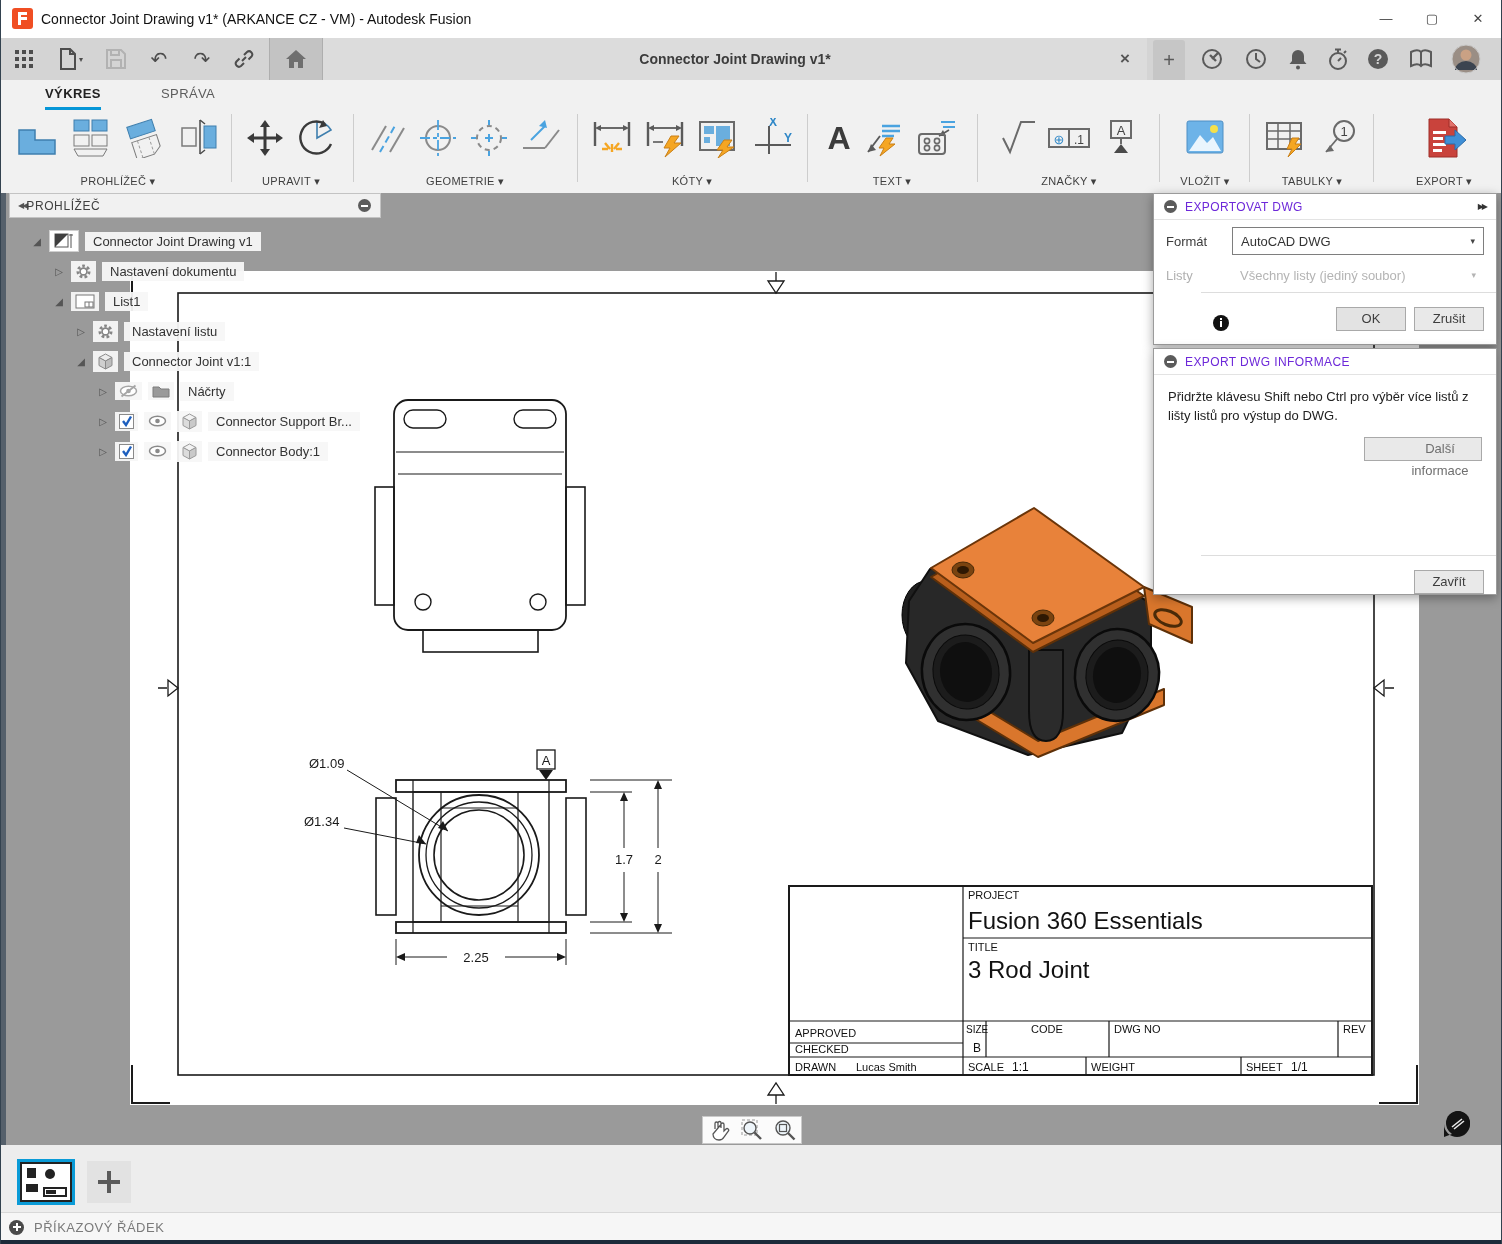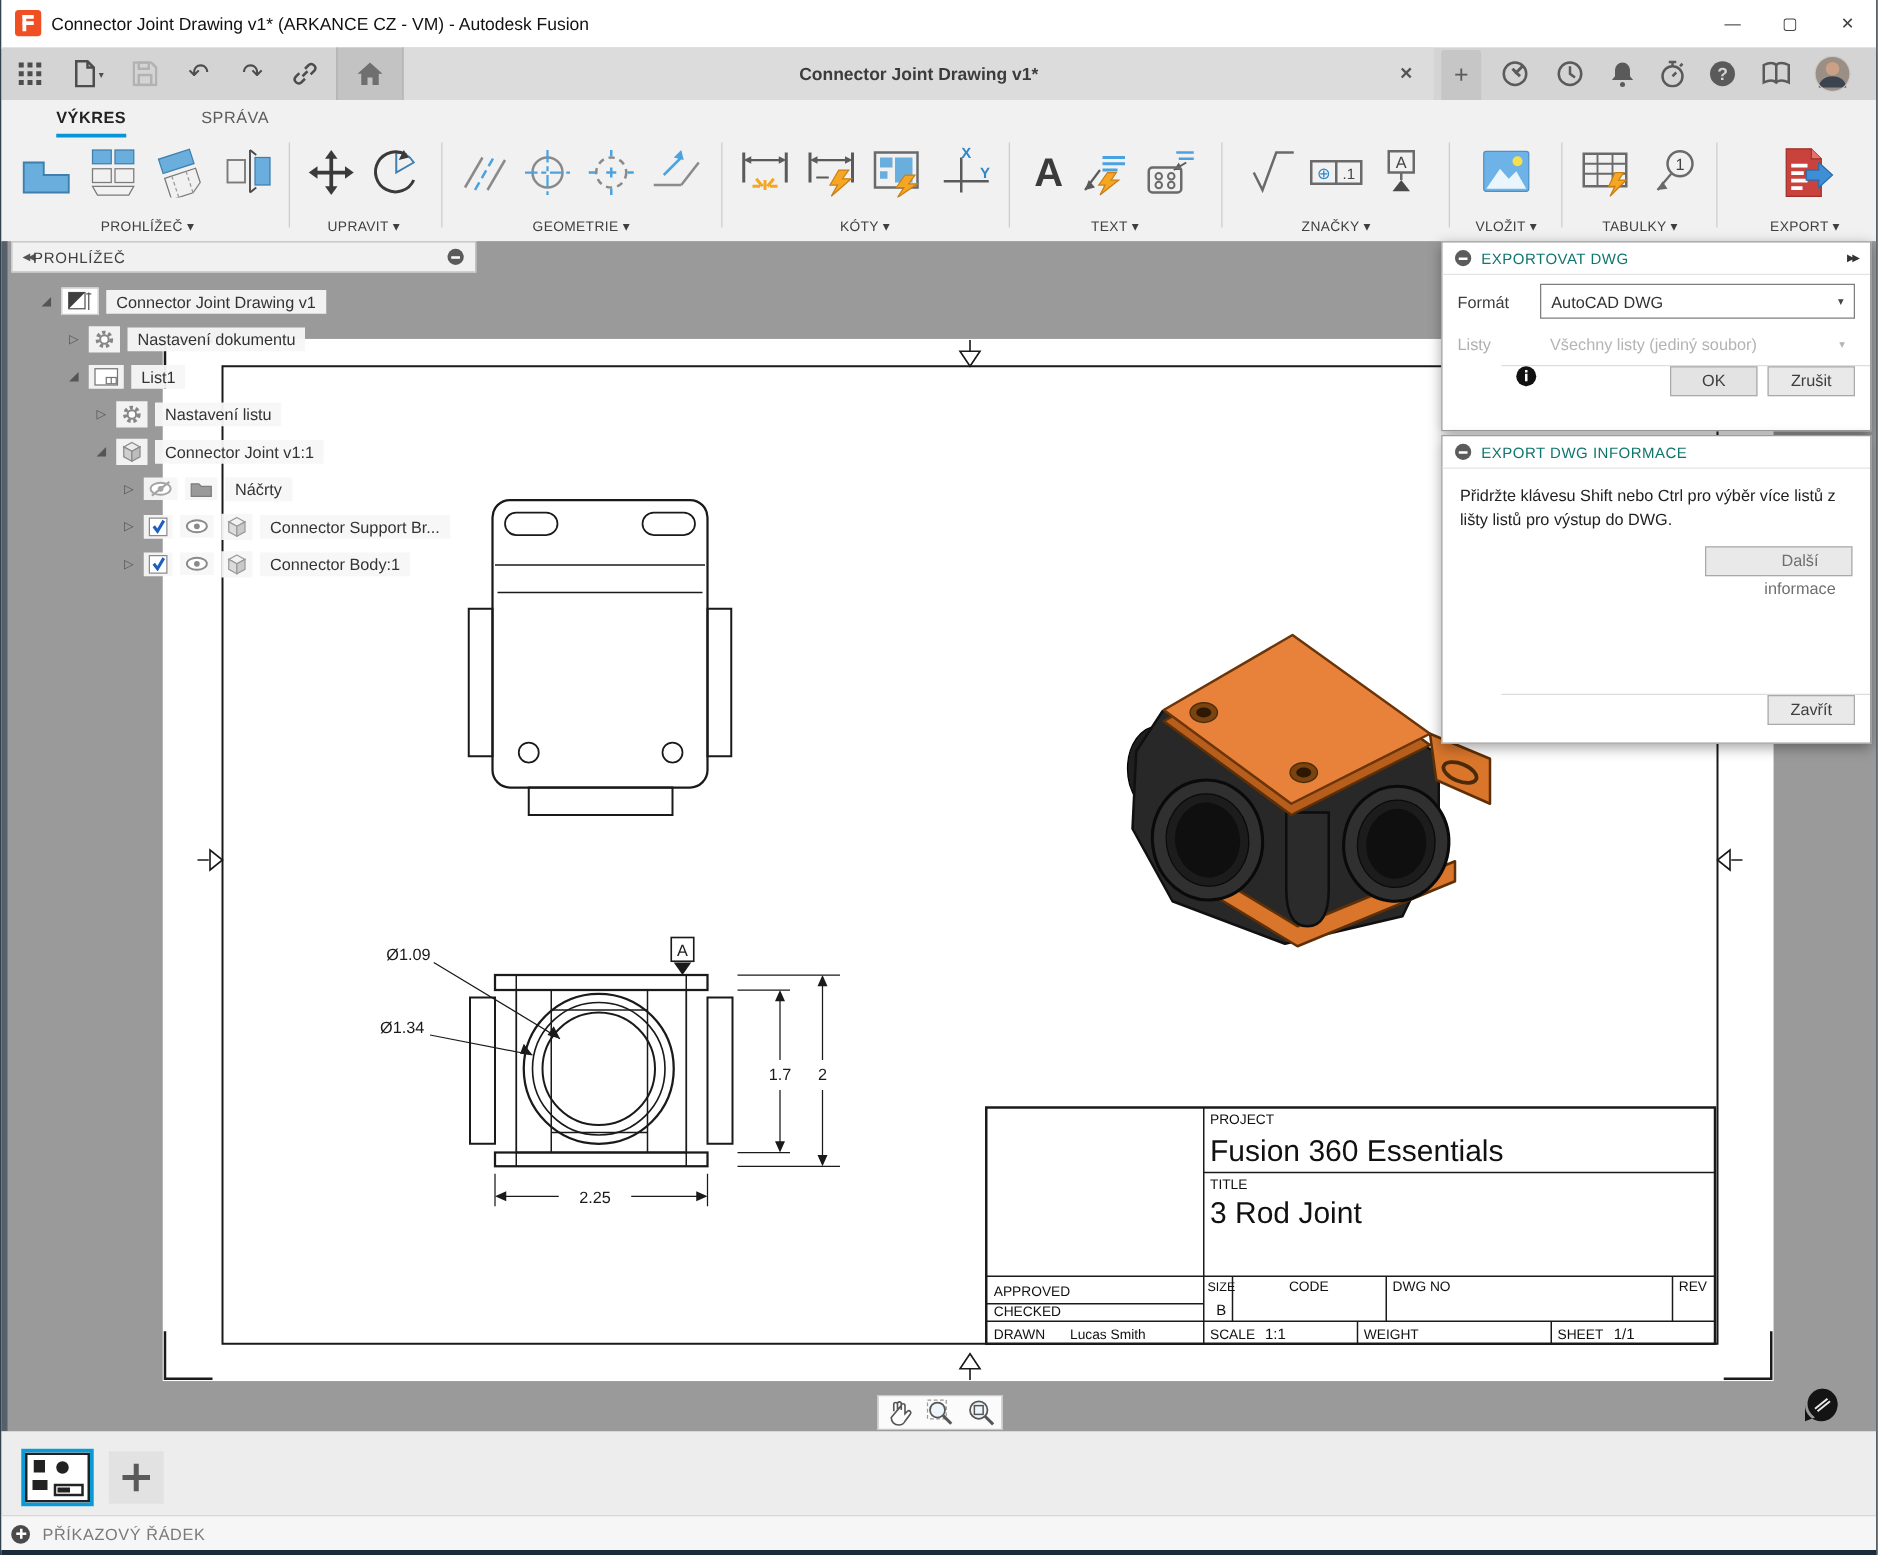--- a/index.html
+++ b/index.html
@@ -42,31 +42,31 @@
   .cmin{width:13px;height:13px;border-radius:50%;background:#5b5b5b;position:relative;margin-right:9px;flex:none;}
   .cmin::after{content:"";position:absolute;left:3px;right:3px;top:5.5px;height:2px;background:#fff;}
   .trow{position:absolute;height:24px;display:flex;align-items:center;gap:6px;}
   .tcaret{font-size:10px;color:#555;width:12px;text-align:center;}
   .tchip{background:rgba(247,247,247,.95);padding:2px 8px;font-size:13px;color:#333;white-space:nowrap;}
   .ticon{background:rgba(247,247,247,.95);padding:2px 4px;display:flex;align-items:center;}
   .cbx{width:15px;height:15px;background:#fff;border:1px solid #8a8a8a;box-sizing:border-box;display:flex;align-items:center;justify-content:center;}
   
   .panel{position:absolute;left:1152px;width:344px;background:#fff;border:1px solid #9b9b9b;box-shadow:0 3px 10px rgba(0,0,0,.35);box-sizing:border-box;}
   .phead{height:25px;display:flex;align-items:center;border-bottom:1px solid #e3e3e3;}
-  .phead .ptitle{font-size:12px;color:#0f766e;letter-spacing:.4px;flex:1;}
+  .phead .ptitle{font-size:12px;color:#6d28d9;letter-spacing:.4px;flex:1;}
   .phead .cmin{margin:0 8px 0 10px;}
   .popout{font-size:8px;color:#333;margin-right:10px;letter-spacing:-2px;}
   .frow{display:flex;align-items:center;height:34px;padding:0 12px;}
   .flabel{width:66px;font-size:13px;color:#3c3c3c;}
   .flabel.dis{color:#b0b0b0;}
   .fselect{flex:1;height:26px;border:1px solid #7e7e7e;background:#fff;display:flex;align-items:center;font-size:13px;color:#333;padding:0 8px;justify-content:space-between;}
   .fselect .car{font-size:9px;color:#444;}
   .fselect.dis{border:none;color:#b4b4b4;}
   .fselect.dis .car{color:#b4b4b4;}
-  .pfoot{border-top:1px solid #ddd;height:38px;display:flex;align-items:flex-start;padding:0 12px;gap:8px;margin-left:47px;}
+  .pfoot{border-top:1px solid #ddd;height:38px;display:flex;align-items:flex-end;padding:0 12px;gap:8px;margin-left:47px;}
   .infoicon{width:16px;height:16px;border-radius:50%;background:#111;position:relative;margin-right:auto;}
   .infoicon::before{content:"";position:absolute;left:7px;top:3px;width:2px;height:2px;background:#fff;}
   .infoicon::after{content:"";position:absolute;left:7px;top:6px;width:2px;height:6px;background:#fff;}
   .gbtn{min-width:70px;height:24px;background:#e9e9e9;border:1px solid #a9a9a9;font-size:13px;color:#3e3e3e;text-align:center;line-height:22px;box-sizing:border-box;padding:0 10px;}
   .ptext{font-size:13px;color:#222;line-height:19px;padding:12px 14px 4px 14px;}
   .morebtn{margin:8px 14px 0 auto;display:block;color:#6f6f6f;}
   
   .navbar{position:absolute;left:701px;top:923px;width:100px;height:28px;background:#fbfbfb;border:1px solid #c9c9c9;display:flex;align-items:center;justify-content:space-around;box-sizing:border-box;}
   
   .assist{position:absolute;left:1440px;top:916px;width:32px;height:32px;}

